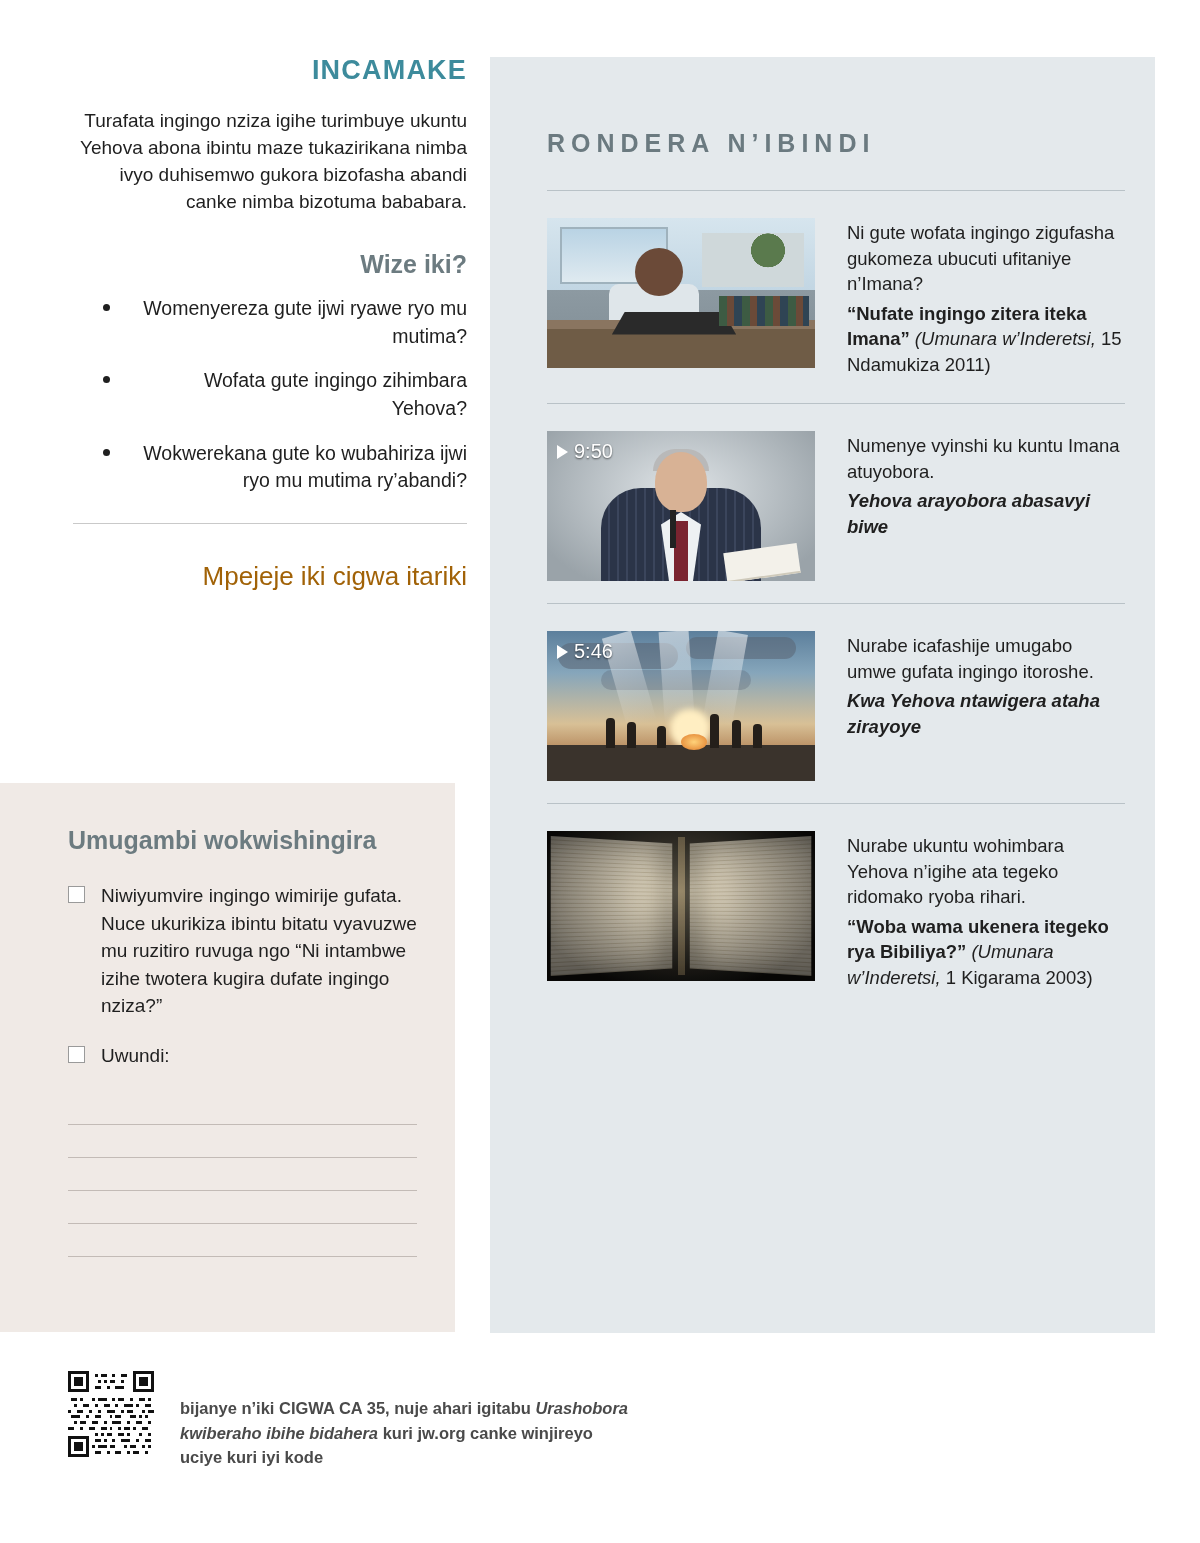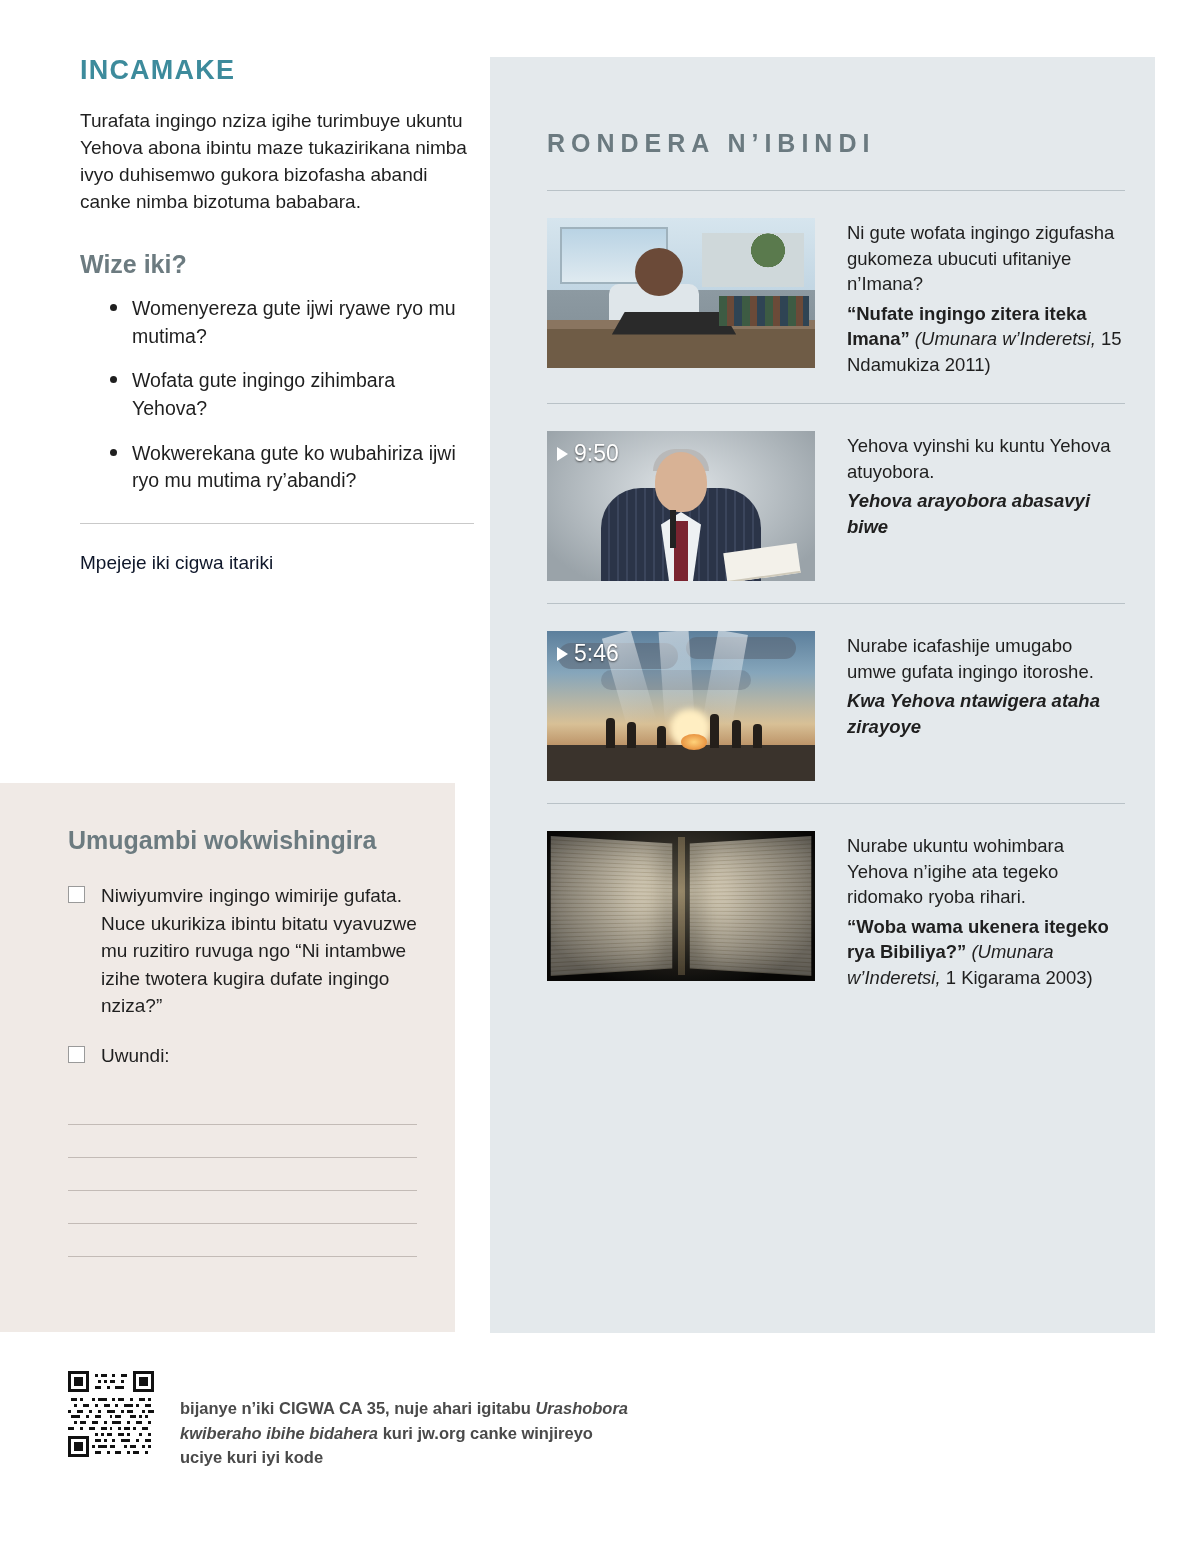--- a/index.html
+++ b/index.html
@@ -10,23 +10,24 @@
     background: #ffffff;
     font-family: "Liberation Sans", sans-serif;
     color: #2b2b2b;
     position: relative;
     overflow: hidden;
   }
 
   
   .left-col {
     position: absolute;
-    left: 12px; top: 0;
+    left: 5px; top: 0;
     width: 490px;
     height: 1468px;
+    text-align: right;
   }
   .left-inner { padding: 0 28px 0 68px; }
 
   .heading-incamake {
     font-size: 27px;
     font-weight: bold;
     letter-spacing: 1.2px;
     color: #3d8b9c;
     margin: 55px 0 22px 0;
   }
@@ -62,23 +63,23 @@
     width: 7px; height: 7px;
     border-radius: 50%;
     background: #1f1f1f;
   }
 
   .divider-left {
     margin: 28px 0 0 0;
     border-top: 1px solid #c9c9c9;
   }
   .mpejeje {
-    font-size: 19px;
-    color: #0f172a;
-    margin: 28px 0 0 0;
+    font-size: 26px;
+    color: #a16207;
+    margin: 37px 0 0 0;
   }
 
   
   .beige-panel {
     position: absolute;
     left: 0;
     top: 783px;
     width: 455px;
     height: 549px;
     background: #f0eae6;
@@ -158,21 +159,21 @@
   .ital { font-style: italic; }
   .vid-title { font-weight: bold; font-style: italic; }
 
   .badge {
     position: absolute;
     left: 10px; top: 9px;
     display: flex;
     align-items: center;
     gap: 6px;
     color: #ffffff;
-    font-size: 23px;
+    font-size: 20px;
     text-shadow: 0 1px 2px rgba(0,0,0,.6);
     z-index: 3;
   }
   .badge .tri {
     width: 0; height: 0;
     border-left: 11px solid #ffffff;
     border-top: 7px solid transparent;
     border-bottom: 7px solid transparent;
   }
 
@@ -322,21 +323,21 @@
           <div class="head"></div>
           <div class="mic"></div>
           <div class="bookw"></div>
         </div>
         <div class="badge">
           <span class="tri"></span>
           <span>9:50</span>
         </div>
       </div>
       <div class="res-text">
-        <p>Yehova vyinshi ku kuntu Yehova atuyobora.</p>
+        <p>Numenye vyinshi ku kuntu Imana atuyobora.</p>
         <p class="vid-title">Yehova arayobora abasavyi biwe</p>
       </div>
     </div>
 
     <div class="res-row">
       <div class="res-media">
         <div class="ill3">
           <div class="cloud" style="left:4%;top:8%;width:120px;height:26px;"></div>
           <div class="cloud" style="left:52%;top:4%;width:110px;height:22px;"></div>
           <div class="cloud" style="left:20%;top:26%;width:150px;height:20px;opacity:.6;"></div>

